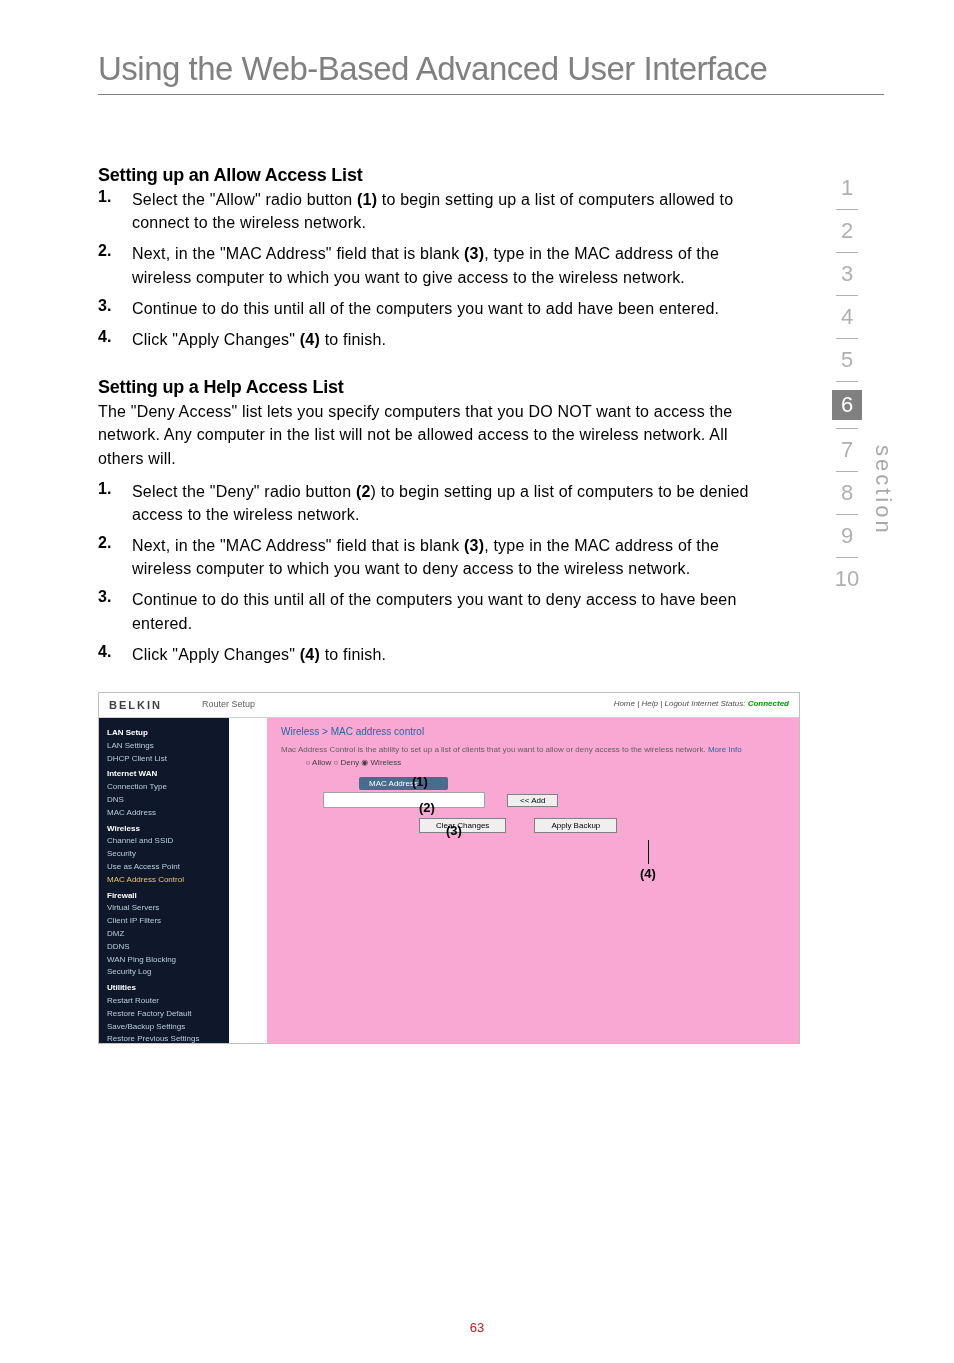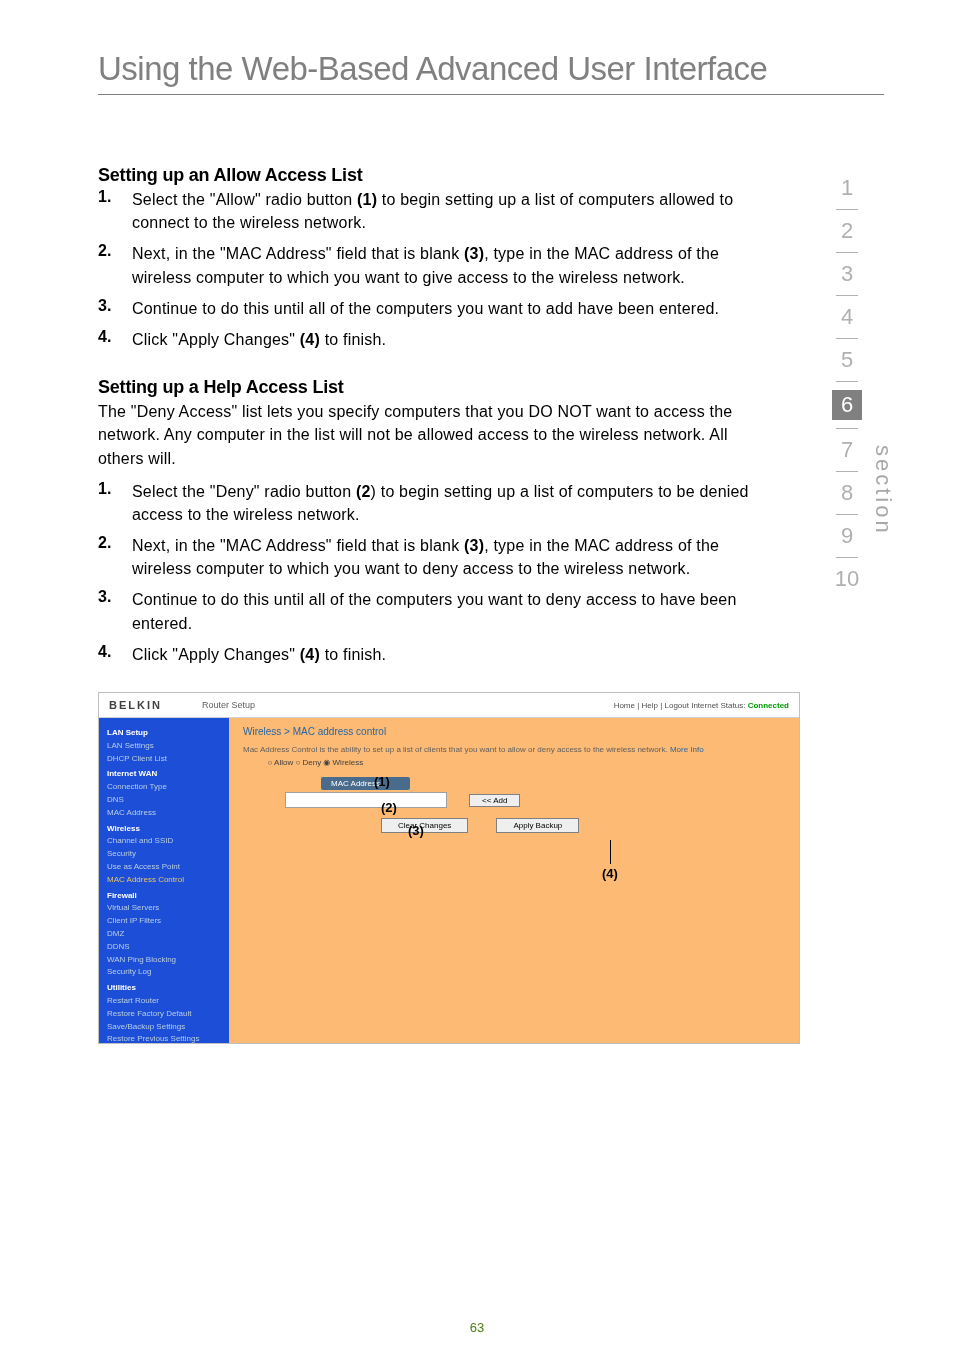--- a/index.html
+++ b/index.html
@@ -109,65 +109,66 @@
     width: 700px;
     height: 350px;
     border: 1px solid #c0c0c0;
     margin-top: 18px;
     display: flex;
     flex-direction: column;
     font-size: 9px;
   }
   .ui-top {
     display: flex;
-    align-items: center;
     padding: 6px 10px;
     border-bottom: 1px solid #d0d0d0;
     background: #fff;
   }
   .ui-logo {
     font-weight: 700;
     letter-spacing: 2px;
     font-size: 11px;
     color: #404040;
   }
   .ui-title {
     margin-left: 40px;
     color: #606060;
     font-size: 9px;
   }
   .ui-status {
     margin-left: auto;
     font-size: 8px;
     color: #505050;
+    font-style: italic;
   }
   .ui-status .conn { color: #009a00; font-weight: 700; }
   .ui-body {
     display: flex;
     flex: 1;
     min-height: 0;
   }
   .ui-side {
     width: 122px;
-    background: #1d4ed8;
+    background: #0f172a;
     color: #b8cde0;
     padding: 6px 0 6px 8px;
     font-size: 8px;
     line-height: 1.6;
     overflow: hidden;
   }
   .ui-side .head { color: #fff; font-weight: 700; margin-top: 3px; }
   .ui-side .highlight { color: #e6c56a; }
   .ui-main {
     flex: 1;
-    background: #fdba74;
+    background: #f9a8d4;
     padding: 8px 14px;
     font-size: 9px;
     color: #404040;
     position: relative;
+    margin-left: 38px;
   }
   .ui-crumb { color: #2a66a0; font-size: 10px; margin-bottom: 8px; }
   .ui-note { font-size: 8px; color: #606060; margin-bottom: 4px; }
   .ui-note .mi { color: #2a66a0; }
   .ui-radio-row { font-size: 8px; color: #404040; margin-bottom: 10px; }
   .ui-mac-label {
     display: inline-block;
     background: #4a6c8c;
     color: #fff;
     font-size: 8px;
@@ -214,21 +215,21 @@
     width: 1px;
     height: 24px;
     background: #000;
   }
   .page-num {
     position: absolute;
     left: 0; right: 0;
     bottom: 28px;
     text-align: center;
     font-size: 13px;
-    color: #4d7c0f;
+    color: #b91c1c;
   }
 </style>
 </head>
 <body>
 
 <div class="page">
   <h1 class="page-title">Using the Web-Based Advanced User Interface</h1>
   <hr class="rule">
 
   <div class="sect-nav">

